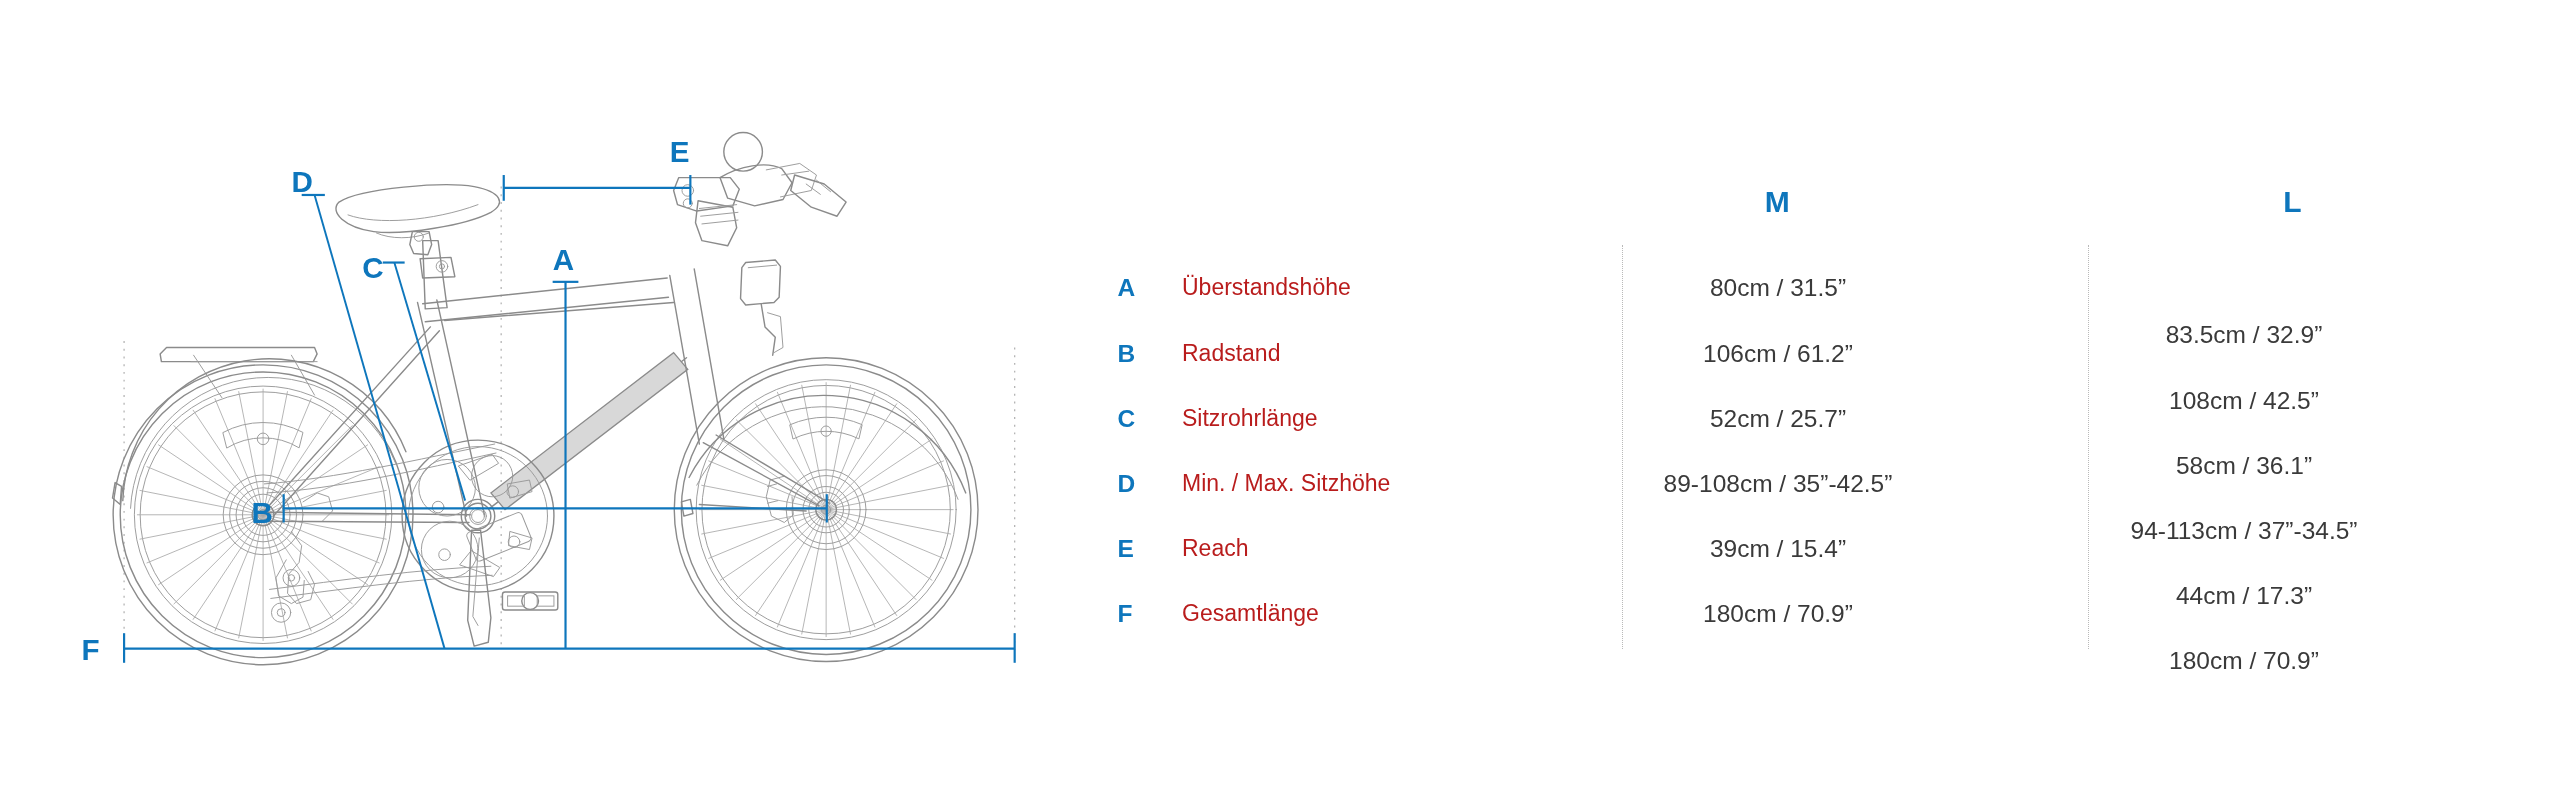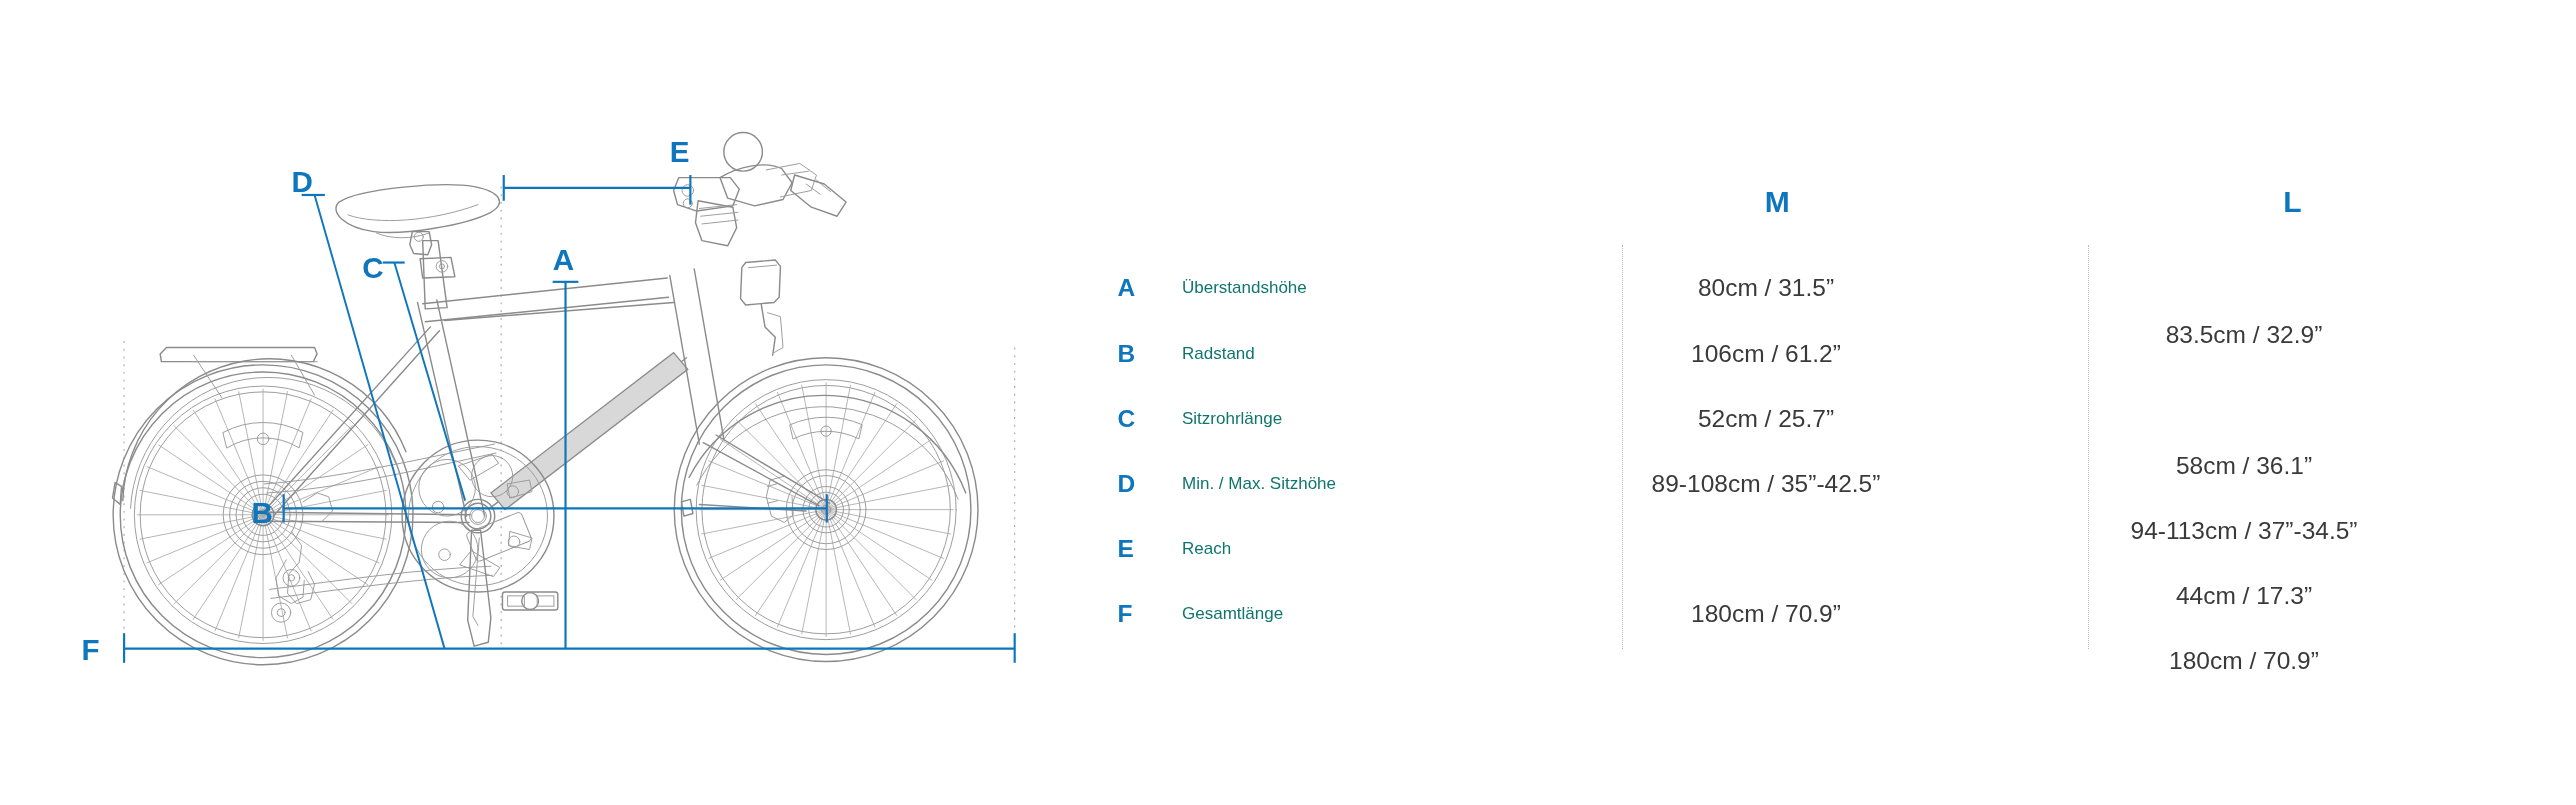--- a/index.html
+++ b/index.html
@@ -21,25 +21,25 @@
   #head-l{left:1133px;top:185px;width:129px;}
 
   .divider{position:absolute;top:245px;height:404px;width:0;
            border-left:1.3px dotted #b9b9b9;}
   #divider-1{left:527px;}
   #divider-2{left:993px;}
 
   .srow{position:absolute;left:0;width:1481px;height:39px;}
   .rk{position:absolute;left:22.5px;width:39px;font-size:24.5px;font-weight:700;
       color:#0e76bc;text-align:left;line-height:39px;}
-  .rl{position:absolute;left:87px;font-size:17px;font-weight:400;
-      color:#0f766e;text-align:left;line-height:39px;white-space:nowrap;}
+  .rl{position:absolute;left:87px;font-size:23px;font-weight:400;
+      color:#b91c1c;text-align:left;line-height:39px;white-space:nowrap;}
   .rv{position:absolute;font-size:24.5px;font-weight:300;color:#3a3a3a;
       text-align:center;line-height:39px;white-space:nowrap;}
-  .rv-m{left:542px;width:258px;}
+  .rv-m{left:554px;width:258px;}
   .rv-l{left:1020px;width:258px;margin-top:47px;}
 </style>
 </head>
 <body>
 
 <div id="root">
 
   <div id="diagram-panel">
     <svg id="bike-svg" viewBox="0 0 1700 1251">
       <defs>
@@ -359,39 +359,41 @@
       <div class="rk">A</div>
       <div class="rl">Überstandshöhe</div>
       <div class="rv rv-m">80cm / 31.5”</div>
       <div class="rv rv-l">83.5cm / 32.9”</div>
     </div>
 
     <div class="srow" style="top:334px">
       <div class="rk">B</div>
       <div class="rl">Radstand</div>
       <div class="rv rv-m">106cm / 61.2”</div>
+      <div class="rv rv-l">108cm / 42.5”</div>
     </div>
 
     <div class="srow" style="top:399px">
       <div class="rk">C</div>
       <div class="rl">Sitzrohrlänge</div>
       <div class="rv rv-m">52cm / 25.7”</div>
       <div class="rv rv-l">58cm / 36.1”</div>
     </div>
 
     <div class="srow" style="top:464px">
       <div class="rk">D</div>
       <div class="rl">Min. / Max. Sitzhöhe</div>
       <div class="rv rv-m">89-108cm / 35”-42.5”</div>
       <div class="rv rv-l">94-113cm / 37”-34.5”</div>
     </div>
 
     <div class="srow" style="top:529px">
       <div class="rk">E</div>
       <div class="rl">Reach</div>
+      <div class="rv rv-m">39cm / 15.4”</div>
       <div class="rv rv-l">44cm / 17.3”</div>
     </div>
 
     <div class="srow" style="top:594px">
       <div class="rk">F</div>
       <div class="rl">Gesamtlänge</div>
       <div class="rv rv-m">180cm / 70.9”</div>
       <div class="rv rv-l">180cm / 70.9”</div>
     </div>
 

